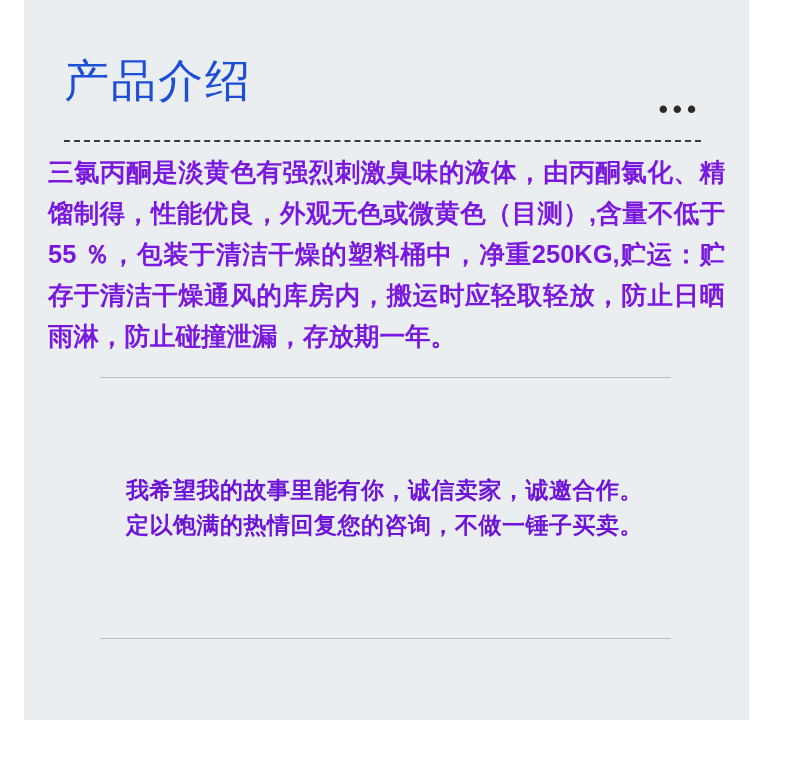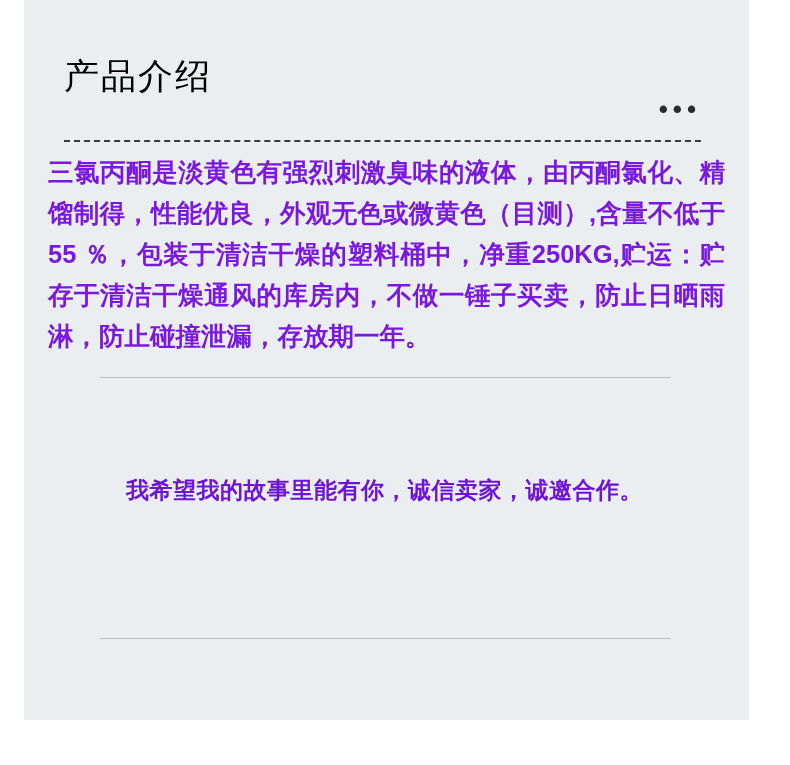--- a/index.html
+++ b/index.html
@@ -36,23 +36,23 @@
     bottom: 0;
   }
   .title-row {
     position: relative;
     height: 118px;
   }
   .title {
     position: absolute;
     left: 0;
     top: 58px;
-    font-size: 35px;
+    font-size: 45px;
     font-weight: 400;
-    color: #000000;
+    color: #1d4ed8;
     letter-spacing: 2px;
     line-height: 1;
   }
   .dots {
     position: absolute;
     right: 8px;
     top: 96px;
     font-size: 26px;
     letter-spacing: 5px;
     color: #2b2b2b;
@@ -119,25 +119,26 @@
   <div class="card">
     <div class="card-inner">
 
       <div class="title-row">
         <div class="title">产品介绍</div>
         <div class="dots">•••</div>
       </div>
 
       <div class="dashed-rule"></div>
 
-      <div class="body-text">三氯丙酮是淡黄色有强烈刺激臭味的液体，由丙酮氯化、精馏制得，性能优良，外观无色或微黄色（目测）,含量不低于55 ％，包装于清洁干燥的塑料桶中，净重250KG,贮运：贮存于清洁干燥通风的库房内，不做一锤子买卖，防止日晒雨淋，防止碰撞泄漏，存放期一年。</div>
+      <div class="body-text">三氯丙酮是淡黄色有强烈刺激臭味的液体，由丙酮氯化、精馏制得，性能优良，外观无色或微黄色（目测）,含量不低于55 ％，包装于清洁干燥的塑料桶中，净重250KG,贮运：贮存于清洁干燥通风的库房内，搬运时应轻取轻放，防止日晒雨淋，防止碰撞泄漏，存放期一年。</div>
 
       <div class="solid-rule-1"></div>
 
       <div class="promo">
         <div class="promo-line">我希望我的故事里能有你，诚信卖家，诚邀合作。</div>
+        <div class="promo-line">定以饱满的热情回复您的咨询，不做一锤子买卖。</div>
       </div>
 
       <div class="solid-rule-2"></div>
 
     </div>
   </div>
 </div>
 
 </body></html>

